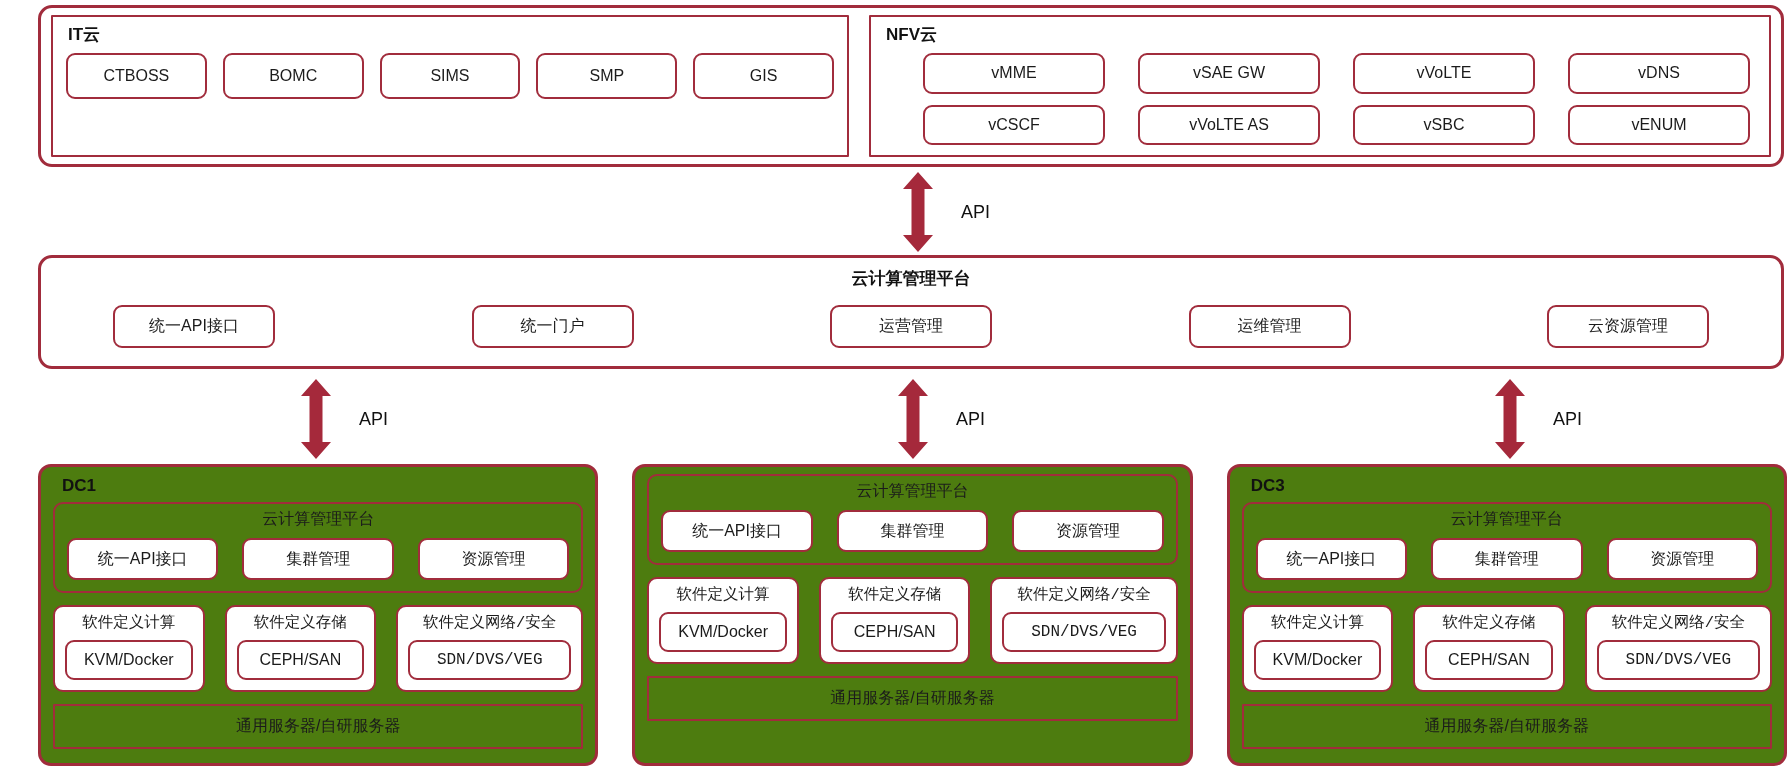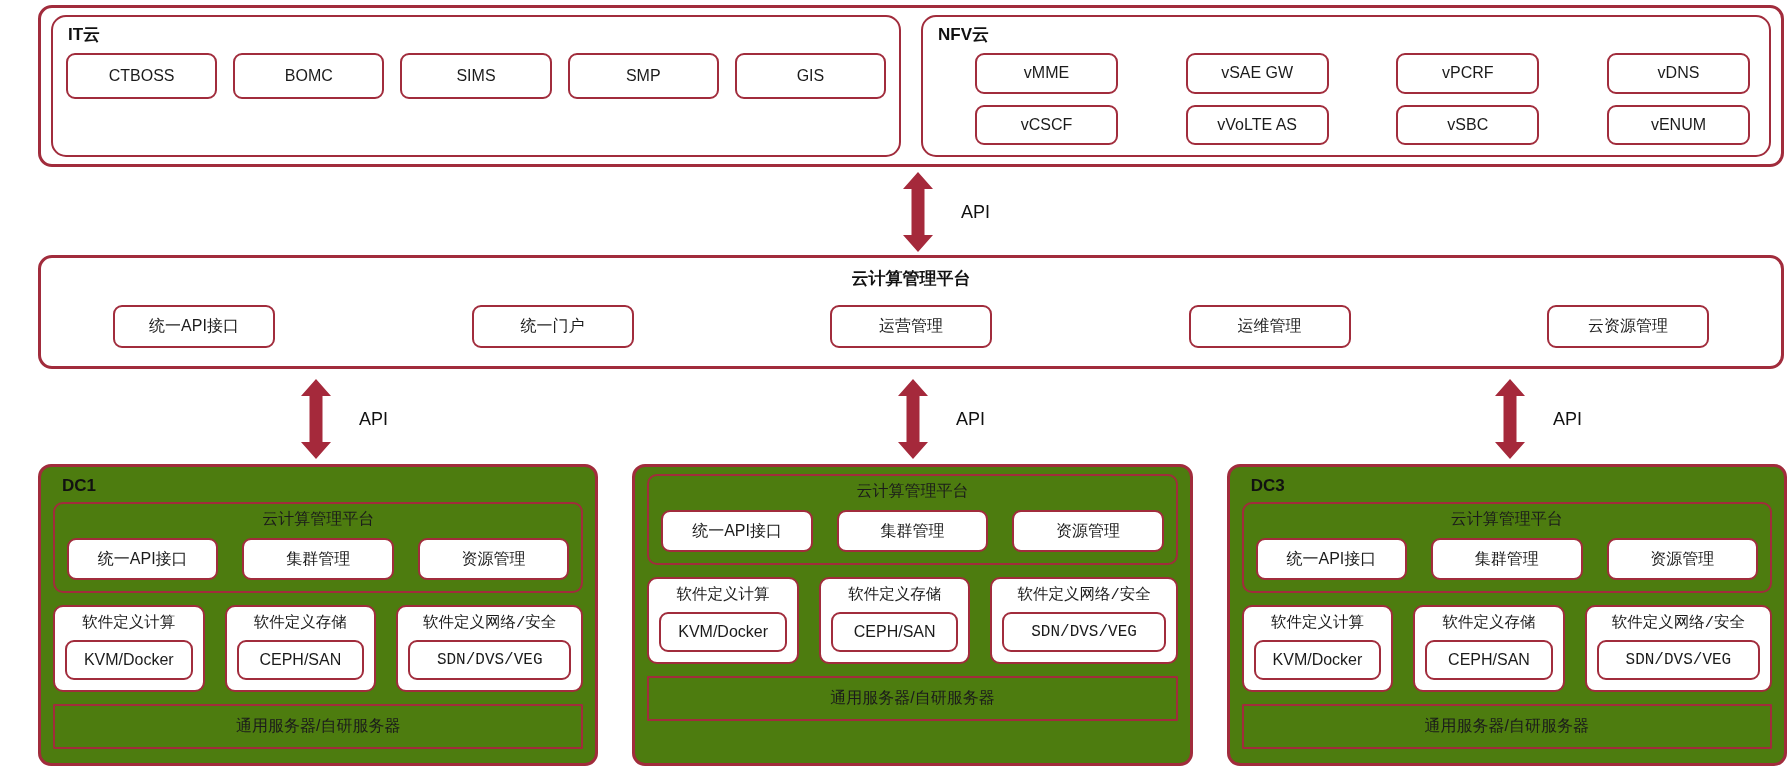--- a/index.html
+++ b/index.html
@@ -2,39 +2,39 @@
 <html><head>
 <meta charset="utf-8">
 <style>
   * { margin:0; padding:0; box-sizing:border-box; }
   html,body { background:#ffffff; }
   body { font-family:"Liberation Sans","DejaVu Sans",sans-serif; color:#1b1b1b; }
   .page { position:relative; width:1791px; height:771px; background:#ffffff; overflow:hidden; }
 
   
   .rbox { border:3px solid #A12C3C; border-radius:14px; background:#fff; }
-  .cloudbox { border:2.5px solid #A12C3C; border-radius:15px; background:#fff; }
+  .cloudbox { border:2.5px solid #A12C3C; border-radius:1px; background:#fff; }
   .btn {
     border:2px solid #A12C3C; border-radius:9px; background:#fff;
     display:flex; align-items:center; justify-content:center;
     font-size:16px; color:#1b1b1b; white-space:nowrap;
   }
   .boldlabel { font-weight:bold; font-size:17px; color:#111; }
 
   
   .top-wrap { position:absolute; left:38px; top:5px; width:1746px; height:162px;
               display:flex; gap:20px; padding:7px 10px; }
   .cloud { flex:1; padding:4px 13px 10px 13px; display:flex; flex-direction:column; }
   .cloud-title { margin:2px 0 7px 2px; }
   .cloud-row { display:flex; height:46px; }
   .cloud-row + .cloud-row { margin-top:11px; }
   .it-row { gap:16px; }
   .it-row .btn { flex:1; }
   .nfv-row { justify-content:space-between; padding:0 6px; }
-  .nfv-row .btn { width:143px;margin-left:33px; }
+  .nfv-row .btn { width:182px;margin-left:33px; }
 
   
   .api-link { position:absolute; display:flex; align-items:center; gap:28px; }
   .api-label { font-weight:normal; font-size:18px; color:#111; }
 
   
   .mid { position:absolute; left:38px; top:255px; width:1746px; height:114px; padding-top:9px; }
   .mid-title { text-align:center; font-weight:bold; font-size:17px; color:#111; }
   .mid-modules { display:flex; justify-content:space-between; padding:0 72px; margin-top:15px; }
   .mid-modules .btn { width:162px; height:43px; }
@@ -75,21 +75,21 @@
         <div class="btn">SMP</div>
         <div class="btn">GIS</div>
       </div>
     </div>
 
     <div class="cloud cloudbox">
       <div class="cloud-title boldlabel">NFV云</div>
       <div class="cloud-row nfv-row">
         <div class="btn">vMME</div>
         <div class="btn">vSAE GW</div>
-        <div class="btn">vPCRF</div>
+        <div class="btn">vVoLTE</div>
         <div class="btn">vDNS</div>
       </div>
       <div class="cloud-row nfv-row">
         <div class="btn">vCSCF</div>
         <div class="btn">vVoLTE AS</div>
         <div class="btn">vSBC</div>
         <div class="btn">vENUM</div>
       </div>
     </div>
   </div>

